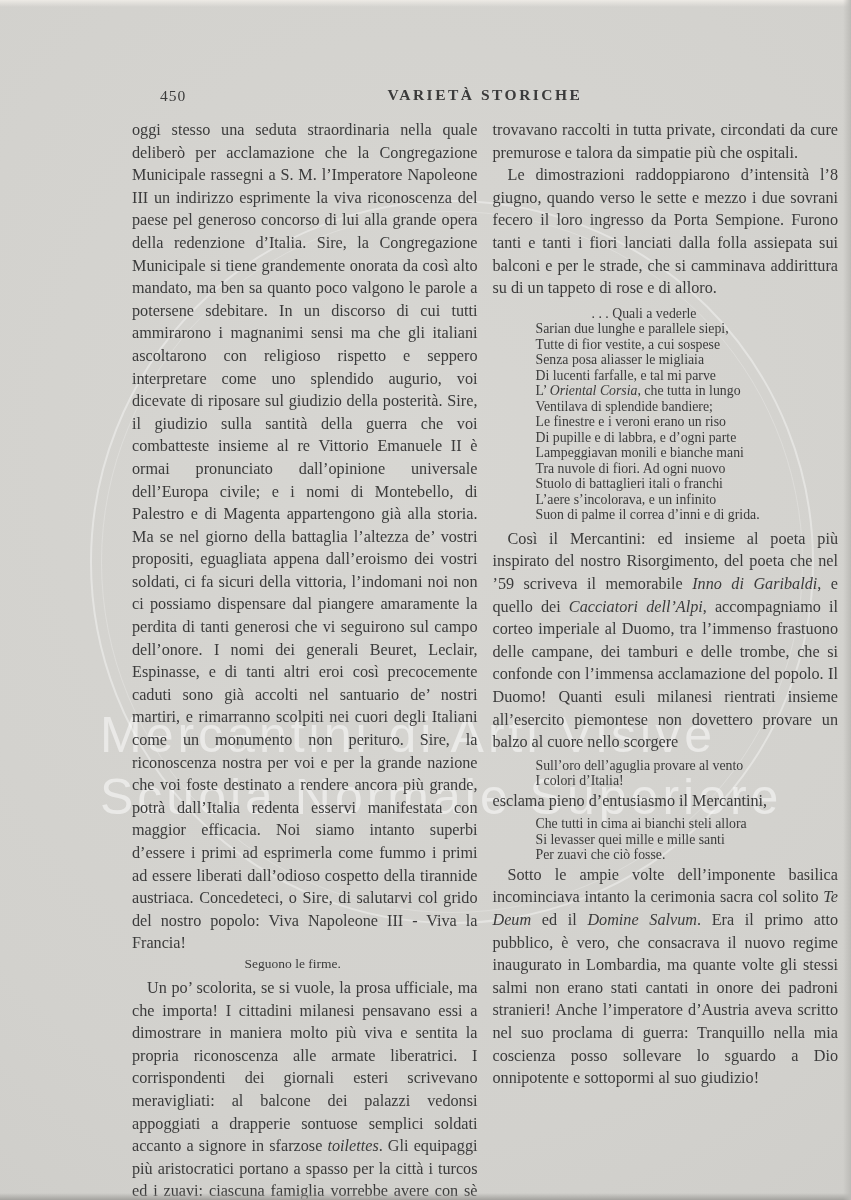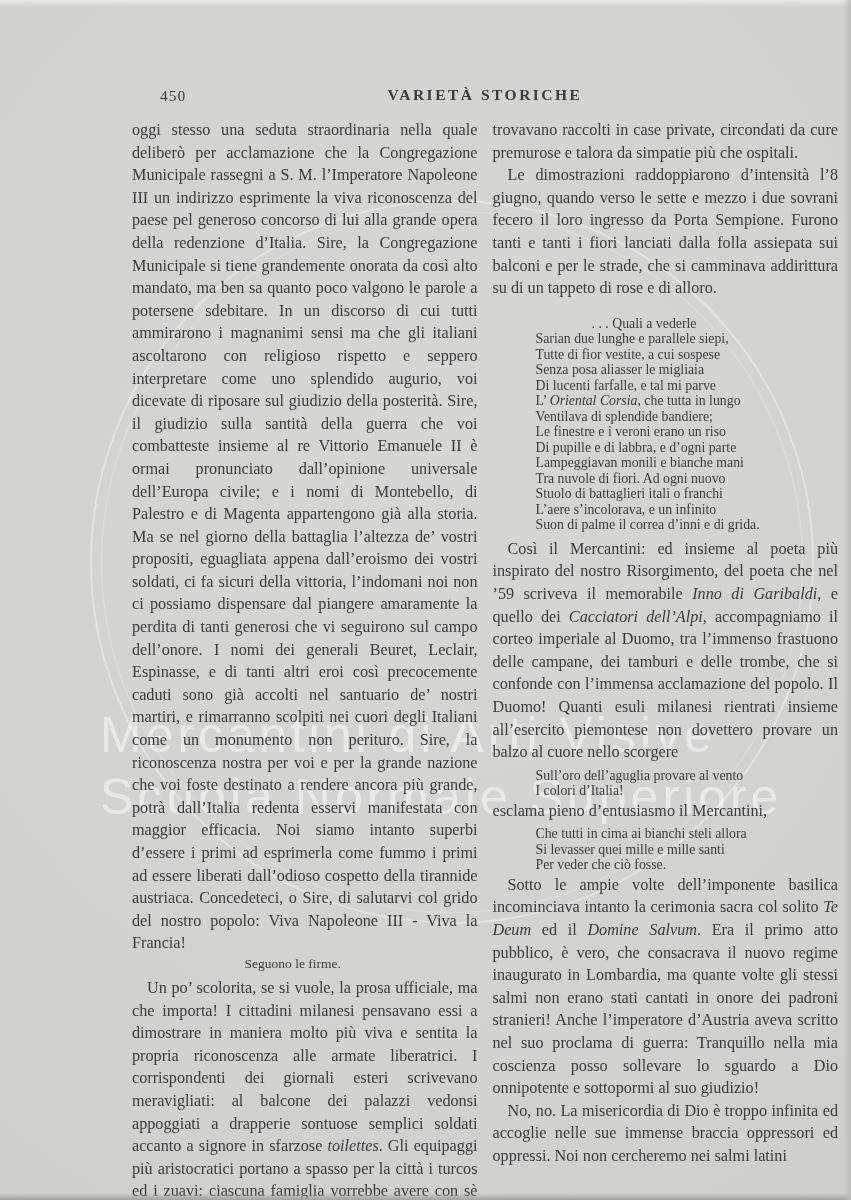--- a/index.html
+++ b/index.html
@@ -37,21 +37,21 @@
   .running-head { position:absolute; top:86px; left:132px; width:706px; font-size:15.5px; }
   .page-num  { position:absolute; left:28px; top:1px; letter-spacing:1px; }
   .head-title{ display:block; text-align:center; letter-spacing:2.5px;font-weight:bold; }
 
   .columns { position:absolute; left:132px; top:119px; width:706px; display:flex; gap:15px; }
   .col { width:346px; }
 
   .body-text { margin:0; font-size:16.2px; line-height:22.6px; text-align:justify; }
   .indent    { text-indent:15px; }
 
-  .poem { font-size:13.8px; line-height:15.5px; margin:16px 0 5px; padding-left:43px; text-align:left; }
+  .poem { font-size:13.8px; line-height:15.5px; margin:6px 0 5px; padding-left:43px; text-align:left; }
   .poem-lead { padding-left:56px; }
   .verse { margin:4px 0 1px; }
   .attribution { margin:1px 0 2px; padding-left:170px; }
   .exclaim { text-indent:0; }
 
   .dateline   { margin:5px 0 0; padding-left:43px; font-style:italic; font-size:16.5px; line-height:23px; }
   .signatures { margin:0 0 4px; text-align:center; padding-right:24px; font-size:13.5px; line-height:18px; }
 </style>
 </head>
 <body>
@@ -68,36 +68,35 @@
 
   <div class="columns">
 
     <section class="col">
       <p class="body-text">oggi stesso una seduta straordinaria nella quale deliberò per acclamazione che la Congregazione Municipale rassegni a S. M. l’Imperatore Napoleone III un indirizzo esprimente la viva riconoscenza del paese pel generoso concorso di lui alla grande opera della redenzione d’Italia. Sire, la Congregazione Municipale si tiene grandemente onorata da così alto mandato, ma ben sa quanto poco valgono le parole a potersene sdebitare. In un discorso di cui tutti ammirarono i magnanimi sensi ma che gli italiani ascoltarono con religioso rispetto e seppero interpretare come uno splendido augurio, voi dicevate di riposare sul giudizio della posterità. Sire, il giudizio sulla santità della guerra che voi combatteste insieme al re Vittorio Emanuele II è ormai pronunciato dall’opinione universale dell’Europa civile; e i nomi di Montebello, di Palestro e di Magenta appartengono già alla storia. Ma se nel giorno della battaglia l’altezza de’ vostri propositi, eguagliata appena dall’eroismo dei vostri soldati, ci fa sicuri della vittoria, l’indomani noi non ci possiamo dispensare dal piangere amaramente la perdita di tanti generosi che vi seguirono sul campo dell’onore. I nomi dei generali Beuret, Leclair, Espinasse, e di tanti altri eroi così precocemente caduti sono già accolti nel santuario de’ nostri martiri, e rimarranno scolpiti nei cuori degli Italiani come un monumento non perituro. Sire, la riconoscenza nostra per voi e per la grande nazione che voi foste destinato a rendere ancora più grande, potrà dall’Italia redenta esservi manifestata con maggior efficacia. Noi siamo intanto superbi d’essere i primi ad esprimerla come fummo i primi ad essere liberati dall’odioso cospetto della tirannide austriaca. Concedeteci, o Sire, di salutarvi col grido del nostro popolo: Viva Napoleone III - Viva la Francia!</p>
       <p class="signatures">Seguono le firme.</p>
       <p class="body-text indent"><span>Un po’ scolorita, se si vuole, la prosa ufficiale, ma che importa! I cittadini milanesi pensavano essi a dimostrare in maniera molto più viva e sentita la propria riconoscenza alle armate liberatrici. I corrispondenti dei giornali esteri scrivevano meravigliati: al balcone dei palazzi vedonsi appoggiati a drapperie sontuose semplici soldati accanto a signore in sfarzose </span><i>toilettes</i><span>. Gli equipaggi più aristocratici portano a spasso per la città i turcos ed i zuavi: ciascuna famiglia vorrebbe avere con sè un soldato francese. Moltissimi feriti si</span></p>
     </section>
 
     <section class="col">
-      <p class="body-text">trovavano raccolti in case private, circondati da cure premurose e talora da simpatie più che ospitali.</p>
+      <p class="body-text">trovavano raccolti in tutta private, circondati da cure premurose e talora da simpatie più che ospitali.</p>
       <p class="body-text indent">Le dimostrazioni raddoppiarono d’intensità l’8 giugno, quando verso le sette e mezzo i due sovrani fecero il loro ingresso da Porta Sempione. Furono tanti e tanti i fiori lanciati dalla folla assiepata sui balconi e per le strade, che si camminava addirittura su di un tappeto di rose e di alloro.</p>
 
       <div class="poem">
         <div class="poem-lead">. . . Quali a vederle</div>
         <div><span>Sarian due lunghe e parallele siepi,</span><br><span>Tutte di fior vestite, a cui sospese</span><br><span>Senza posa aliasser le migliaia</span><br><span>Di lucenti farfalle, e tal mi parve</span><br><span>L’ </span><i>Oriental Corsia</i><span>, che tutta in lungo</span><br><span>Ventilava di splendide bandiere;</span><br><span>Le finestre e i veroni erano un riso</span><br><span>Di pupille e di labbra, e d’ogni parte</span><br><span>Lampeggiavan monili e bianche mani</span><br><span>Tra nuvole di fiori. Ad ogni nuovo</span><br><span>Stuolo di battaglieri itali o franchi</span><br><span>L’aere s’incolorava, e un infinito</span><br><span>Suon di palme il correa d’inni e di grida.</span></div>
       </div>
 
       <p class="body-text indent"><span>Così il Mercantini: ed insieme al poeta più inspirato del nostro Risorgimento, del poeta che nel ’59 scriveva il memorabile </span><i>Inno di Garibaldi</i><span>, e quello dei </span><i>Cacciatori dell’Alpi</i><span>, accompagniamo il corteo imperiale al Duomo, tra l’immenso frastuono delle campane, dei tamburi e delle trombe, che si confonde con l’immensa acclamazione del popolo. Il Duomo! Quanti esuli milanesi rientrati insieme all’esercito piemontese non dovettero provare un balzo al cuore nello scorgere</span></p>
 
       <div class="poem verse"><span>Sull’oro dell’aguglia provare al vento</span><br><span>I colori d’Italia!</span></div>
       <p class="body-text exclaim">esclama pieno d’entusiasmo il Mercantini,</p>
-      <div class="poem verse"><span>Che tutti in cima ai bianchi steli allora</span><br><span>Si levasser quei mille e mille santi</span><br><span>Per veder che ciò fosse.</span></div>
+      <div class="poem verse"><span>Che tutti in cima ai bianchi steli allora</span><br><span>Si levasser quei mille e mille santi</span><br><span>Per zuavi che ciò fosse.</span></div>
 
       <p class="body-text indent"><span>Sotto le ampie volte dell’imponente basilica incominciava intanto la cerimonia sacra col solito </span><i>Te Deum</i><span> ed il </span><i>Domine Salvum</i><span>. Era il primo atto pubblico, è vero, che consacrava il nuovo regime inaugurato in Lombardia, ma quante volte gli stessi salmi non erano stati cantati in onore dei padroni stranieri! Anche l’imperatore d’Austria aveva scritto nel suo proclama di guerra: Tranquillo nella mia coscienza posso sollevare lo sguardo a Dio onnipotente e sottopormi al suo giudizio!</span></p>
-      <p class="body-text indent">No, no. La misericordia di Dio è troppo infinita ed accoglie nelle sue immense braccia oppressori ed oppressi. Noi non cercheremo nei salmi latini</p>
     </section>
 
   </div>
 
   <div class="edge-top"></div>
   <div class="edge-bottom"></div>
   <div class="edge-right"></div>
 </div>
 
 </body></html>

